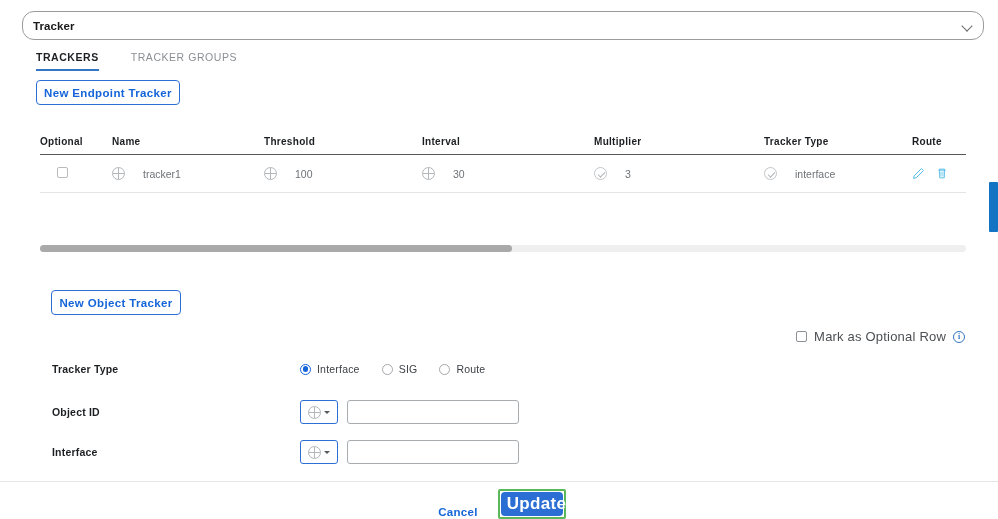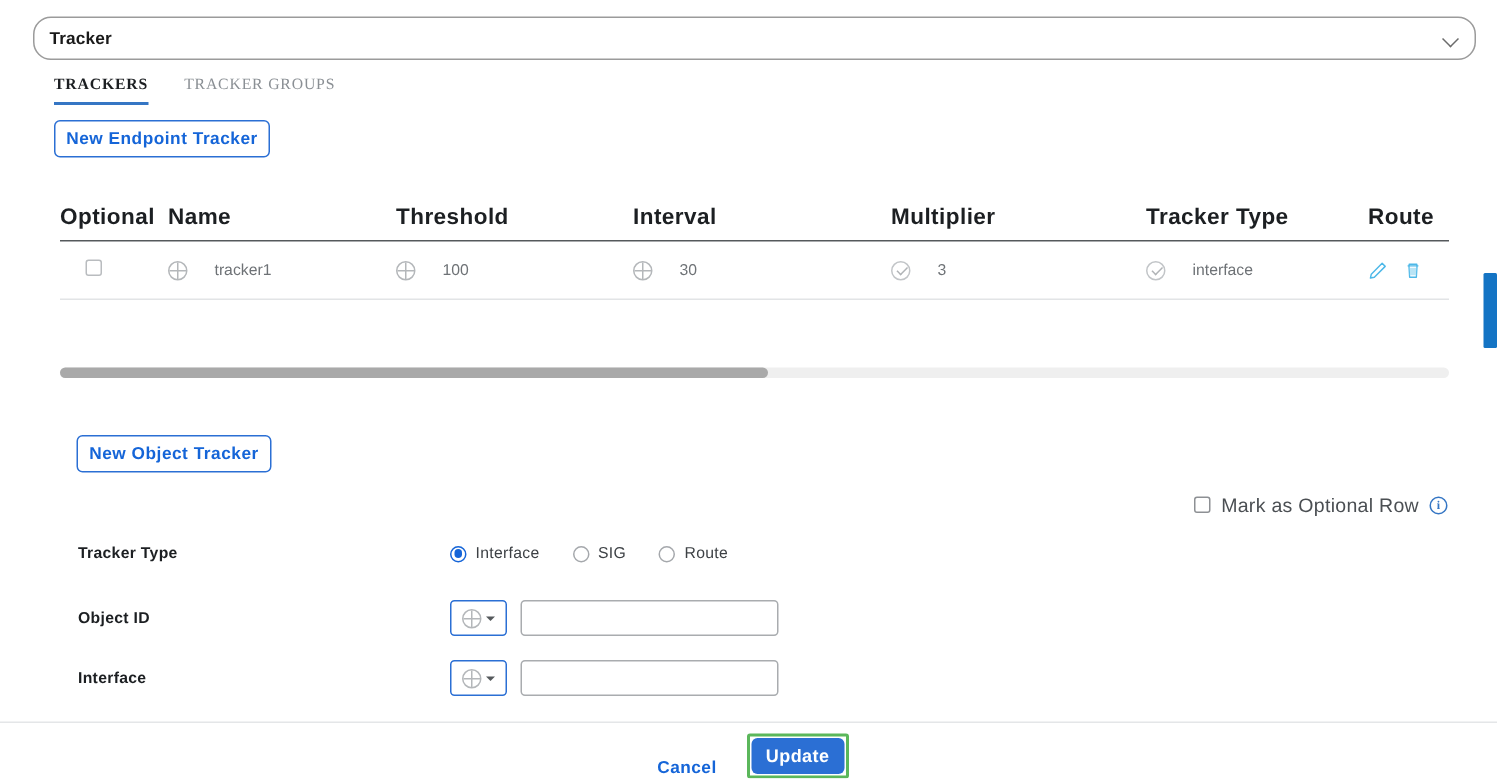--- a/index.html
+++ b/index.html
@@ -49,23 +49,22 @@
     border-left: 1.4px solid #6b6b6b;
     border-bottom: 1.4px solid #6b6b6b;
     transform: rotate(-45deg);
   }
 
   
   .tabs {
     position: absolute;
     left: 36px; top: 51px;
     display: flex;
-    gap: 24px;
+    gap: 32px;
     align-items: flex-start;
-    font-family: Liberation Serif, serif;
   }
   .tab {
     font-size: 10.5px;
     letter-spacing: .55px;
     color: #8a8f94;
     padding-bottom: 8px;
     font-weight: 400;
     cursor: pointer;
     position: relative;
   }
@@ -105,21 +104,21 @@
     left: 40px; top: 136px;
     width: 926px;
   }
   table.trk {
     width: 926px;
     border-collapse: collapse;
     table-layout: fixed;
   }
   table.trk th {
     text-align: left;
-    font-size: 15px;
+    font-size: 10px;
     font-weight: bold;
     color: #1c1f22;
     letter-spacing: .3px;
     padding: 0 0 7px 0;
     border-bottom: 1px solid #55595c;
     white-space: nowrap;
   }
   table.trk td {
     font-size: 10.5px;
     color: #6e7276;
@@ -345,21 +344,21 @@
     border: 2px solid #5bb75b;
     padding: 1px;
     border-radius: 2px;
     display: inline-flex;
   }
   .btn-update {
     background: #2b6fd4;
     border: none;
     border-radius: 4px;
     color: #fff;
-    font-size: 12px;
+    font-size: 17px;
     font-weight: bold;
     letter-spacing: .3px;
     width: 62px; height: 24px;
     cursor: pointer;
     font-family: "Liberation Sans", sans-serif;
   }
 </style>
 </head>
 <body>
 

